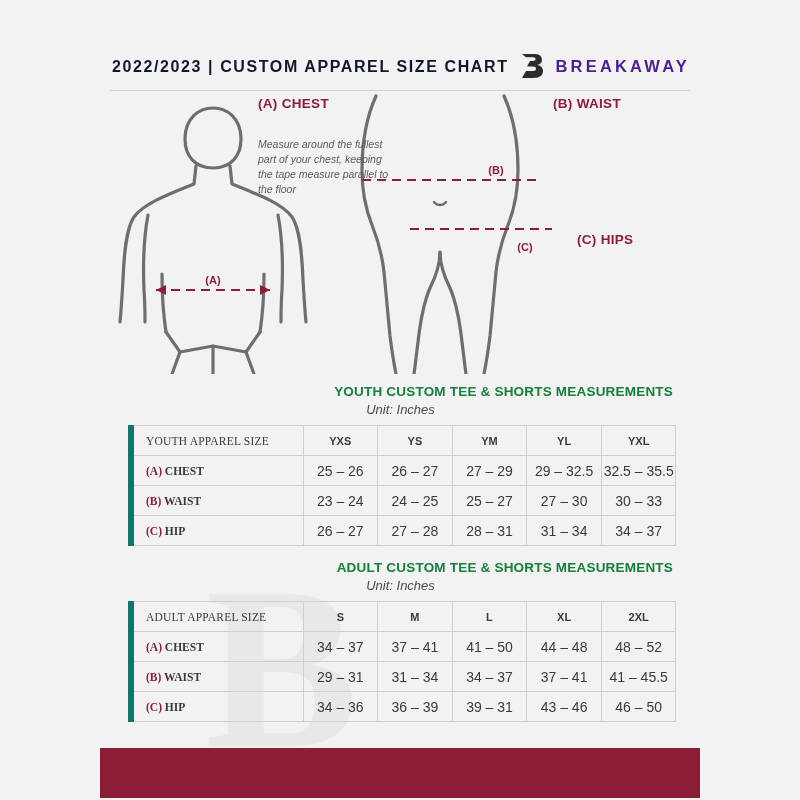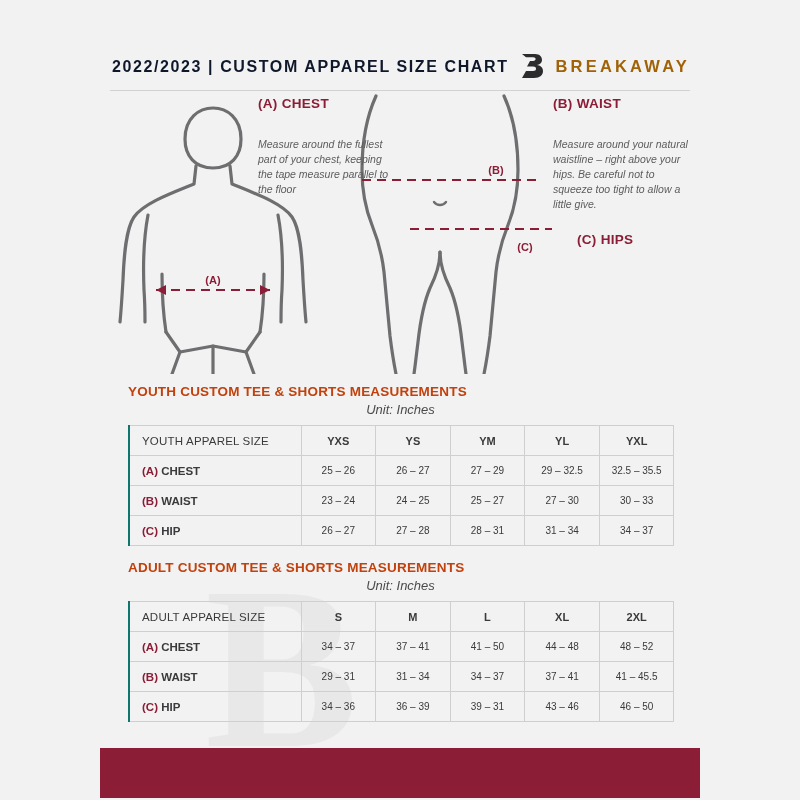--- a/index.html
+++ b/index.html
@@ -69,21 +69,21 @@
   }
   .brand-mark {
     width: 26px;
     height: 28px;
     position: relative;
   }
   .brand-name {
     font-size: 16.5px;
     font-weight: bold;
     letter-spacing: 3.2px;
-    color: #a16207;
+    color: #4c1d95;
   }
   .header-rule {
     position: absolute;
     left: 110px;
     top: 62px;
     width: 580px;
     height: 1px;
     background: #d2d2d2;
   }
 
@@ -123,43 +123,43 @@
   .callout-b { left: 553px; top: 12px; width: 142px;}
   .callout-c { left: 577px; top: 148px; width: 142px;}
 
   
   .section {
     position: absolute;
     left: 128px;
     width: 545px;
   }
   .sec-title {
-    text-align: left;
+    text-align: right;
     font-size: 13.5px;
     font-weight: bold;
-    color: #c2410c;
+    color: #15803d;
     letter-spacing: 0.2px;
   }
   .sec-unit {
     text-align: center;
     font-size: 13px;
     font-style: italic;
     color: #4a4a4c;
     margin-top: 3px;
     margin-bottom: 8px;
   }
   table.size {
     border-collapse: collapse;
     width: 545px;
     table-layout: fixed;
   }
   table.size td, table.size th {
     border: 1px solid #cfcfcf;
     height: 29px;
-    font-size: 10px;
+    font-size: 14px;
     color: #3a3a3c;
     text-align: center;
     font-weight: normal;
     padding: 0;
   }
   table.size th {
     font-weight: bold;
     font-size: 11px;
   }
   table.size .rowhead {
@@ -174,21 +174,21 @@
   table.size thead th.corner {
     text-align: left;
     padding-left: 12px;
     font-weight: normal;
     font-size: 11.5px;
     letter-spacing: 0.2px;
   }
   col.first { width: 172px; }
   col.rest { width: 74.6px; }
   
-  table.size tr td:first-child, table.size tr th:first-child { border-left: 2px solid #0f766e; }
+  table.size tr td:first-child, table.size tr th:first-child { border-left: 6px solid #0f766e; font-family: Liberation Serif, serif; }
 
   .footer-bar {
     position: absolute;
     left: 100px;
     top: 734px;
     width: 600px;
     height: 50px;
     background: #8c1d36;
   }
 </style>
@@ -263,21 +263,20 @@
         </g>
         <text x="425" y="167" text-anchor="middle" font-family="Liberation Sans, sans-serif" font-size="11" font-weight="bold" fill="#8c1d36">(C)</text>
       </svg>
 
       <div class="callout callout-a">
         <div class="c-title">(A) CHEST</div>
         <div class="c-body">Measure around the fullest part of your chest, keeping the tape measure parallel to the floor</div>
       </div>
       <div class="callout callout-b">
         <div class="c-title">(B) WAIST</div>
-        <div class="c-body">Measure around your natural waistline – right above your hips. Be careful not to squeeze too tight to allow a little give.</div>
       </div>
       <div class="callout callout-c">
         <div class="c-title">(C) HIPS</div>
       </div>
     </div>
 
     <div class="section" style="top:370px;">
       <div class="sec-title">YOUTH CUSTOM TEE &amp; SHORTS MEASUREMENTS</div>
       <div class="sec-unit">Unit: Inches</div>
       <table class="size">

